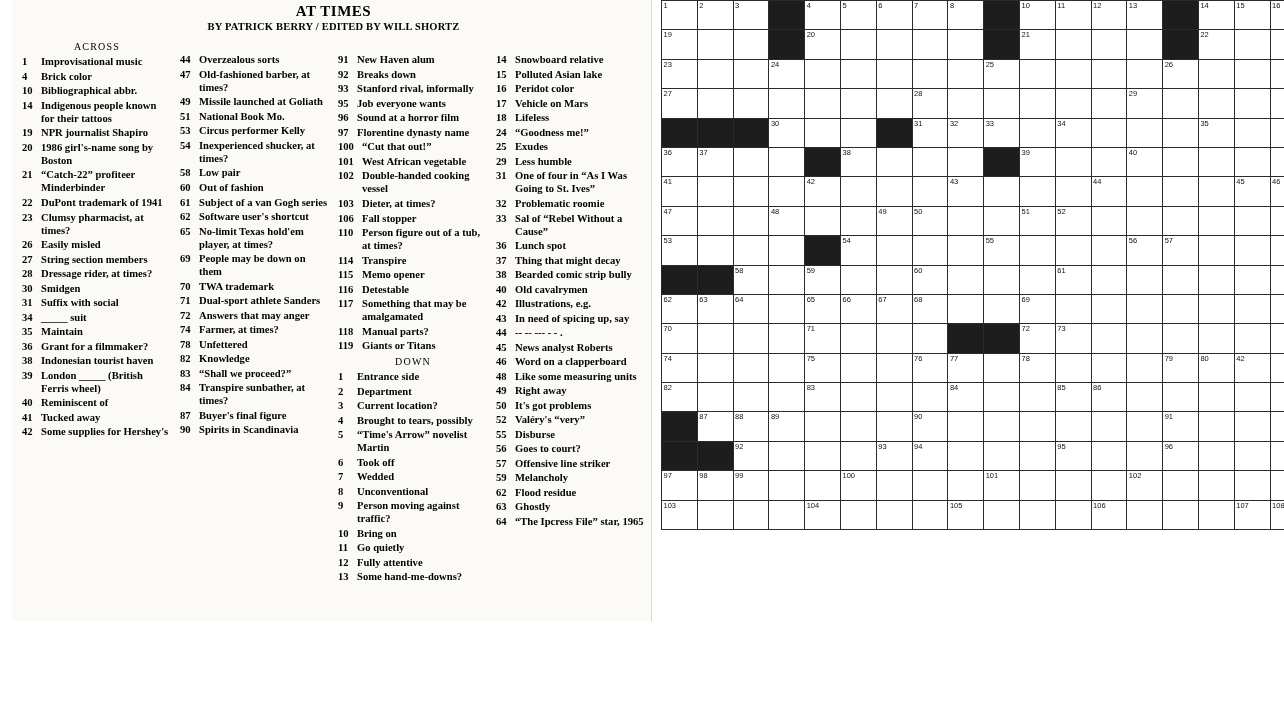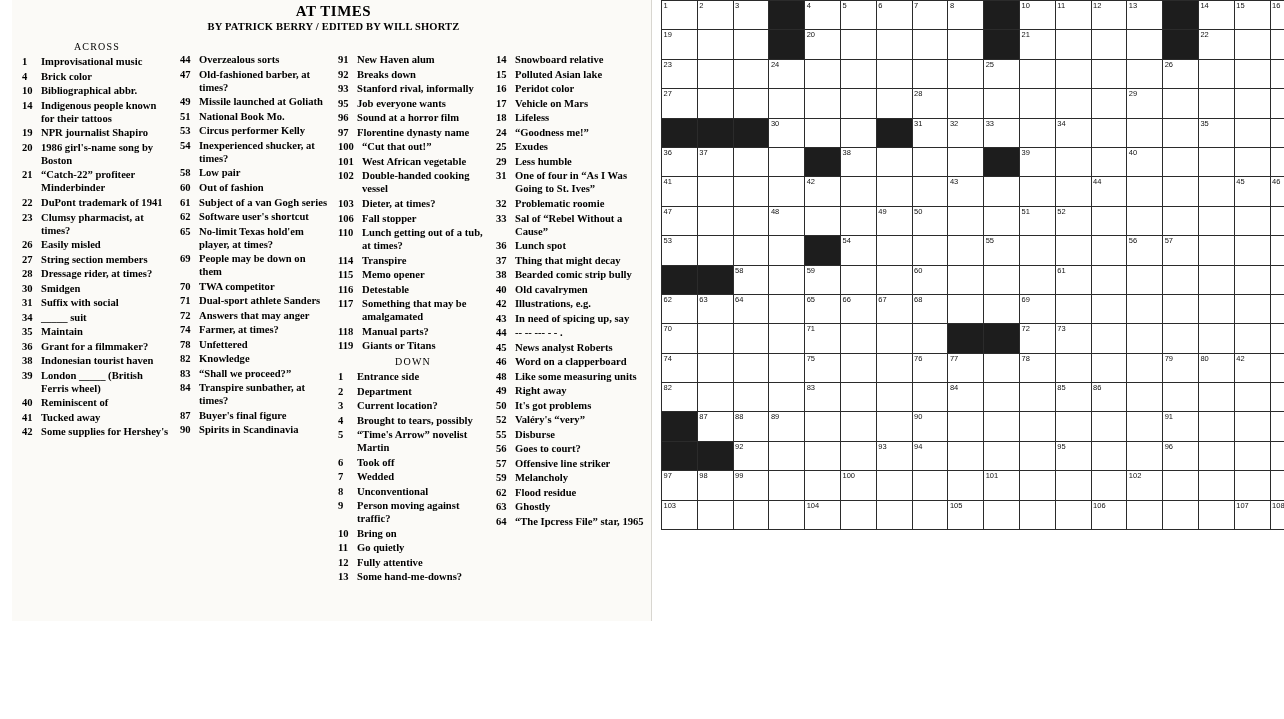--- a/index.html
+++ b/index.html
@@ -293,21 +293,21 @@
             <div class="clue">
               <span class="num">65</span>
               <span class="txt">No-limit Texas hold'em player, at times?</span>
             </div>
             <div class="clue">
               <span class="num">69</span>
               <span class="txt">People may be down on them</span>
             </div>
             <div class="clue">
               <span class="num">70</span>
-              <span class="txt">TWA competitor</span>
+              <span class="txt">TWA trademark</span>
             </div>
             <div class="clue">
               <span class="num">71</span>
               <span class="txt">Dual-sport athlete Sanders</span>
             </div>
             <div class="clue">
               <span class="num">72</span>
               <span class="txt">Answers that may anger</span>
             </div>
             <div class="clue">
@@ -383,21 +383,21 @@
             <div class="clue">
               <span class="num w3">103</span>
               <span class="txt">Dieter, at times?</span>
             </div>
             <div class="clue">
               <span class="num w3">106</span>
               <span class="txt">Fall stopper</span>
             </div>
             <div class="clue">
               <span class="num w3">110</span>
-              <span class="txt">Lunch getting out of a tub, at times?</span>
+              <span class="txt">Person figure out of a tub, at times?</span>
             </div>
             <div class="clue">
               <span class="num w3">114</span>
               <span class="txt">Transpire</span>
             </div>
             <div class="clue">
               <span class="num w3">115</span>
               <span class="txt">Memo opener</span>
             </div>
             <div class="clue">

